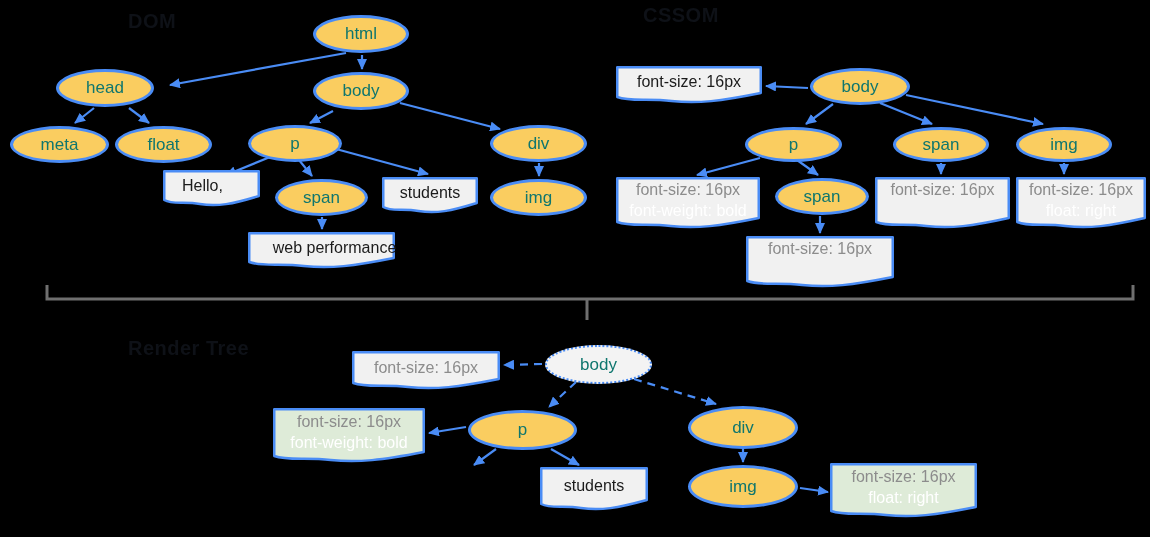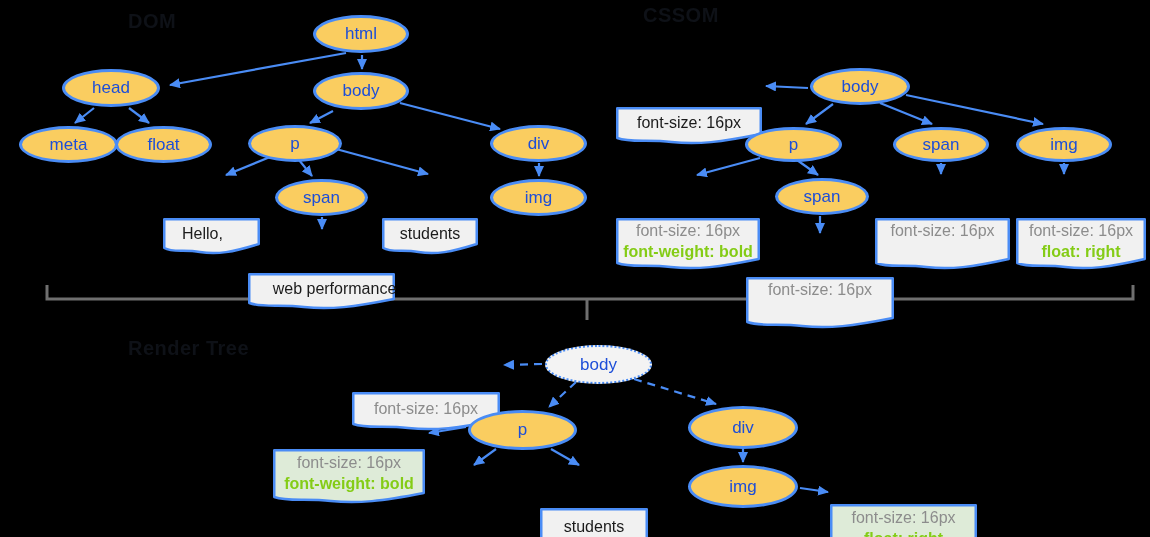--- a/index.html
+++ b/index.html
@@ -4,32 +4,32 @@
 <style>
   html,body{margin:0;padding:0;background:#000;}
   .stage{
     position:relative;width:1150px;height:537px;background:#000;overflow:hidden;
     font-family:"Liberation Sans", sans-serif;
   }
   .arrows{position:absolute;left:0;top:0;z-index:1;}
   .node{
     position:absolute;z-index:2;display:flex;align-items:center;justify-content:center;
     border-radius:50%;background:#FACD60;border:3px solid #4A8CF5;
-    box-sizing:border-box;color:#1d4ed8;font-size:17px;
+    box-sizing:border-box;color:#0f766e;font-size:17px;
   }
   .node.ghost{background:#F3F3F3;border:2.5px dotted #4A8CF5;}
-  .wavebox{position:absolute;z-index:2;margin-top:41px;}
+  .wavebox{position:absolute;z-index:2;}
   .wavebox svg{position:absolute;left:0;top:0;overflow:visible;}
   .wb-text{
     position:absolute;left:0;right:0;top:0;z-index:3;text-align:center;
     color:#1b1b1b;font-size:16px;
   }
   .wb-line{display:block;line-height:21px;}
   .muted{color:#8C8C8C;}
-  .dark{color:#84cc16;font-weight:700;}
+  .dark{color:#ffffff;font-weight:400;}
   .tree-label{
     position:absolute;z-index:2;font-size:20px;font-weight:700;color:#0E1117;
     letter-spacing:.5px;
   }
 </style>
 </head>
 <body>
 
 <div class="stage">
 
@@ -74,46 +74,46 @@
     </g>
 
     <path d="M47,285 L47,299 L1133,299 L1133,285 M587,300 L587,320" stroke="#6F6F6F" stroke-width="3" fill="none"></path>
   </svg>
 
   <div class="tree-label" style="left:128px;top:10px">DOM</div>
 
   <div class="node" style="left:313px;top:15px;width:96px;height:38px">
     <span>html</span>
     </div>
-  <div class="node" style="left:62px;top:69px;width:98px;height:38px">
+  <div class="node" style="left:56px;top:69px;width:98px;height:38px">
     <span>head</span>
     </div>
   <div class="node" style="left:313px;top:72px;width:96px;height:38px">
     <span>body</span>
     </div>
-  <div class="node" style="left:19px;top:126px;width:99px;height:37px">
+  <div class="node" style="left:10px;top:126px;width:99px;height:37px">
     <span>meta</span>
     </div>
   <div class="node" style="left:115px;top:126px;width:97px;height:37px">
     <span>float</span>
     </div>
   <div class="node" style="left:248px;top:125px;width:94px;height:37px">
     <span>p</span>
     </div>
   <div class="node" style="left:490px;top:125px;width:97px;height:37px">
     <span>div</span>
     </div>
   <div class="node" style="left:275px;top:179px;width:93px;height:37px">
     <span>span</span>
     </div>
   <div class="node" style="left:490px;top:179px;width:97px;height:37px">
     <span>img</span>
     </div>
 
-  <div class="wavebox" style="left:163px;top:177px;width:79px;height:31px">
+  <div class="wavebox" style="left:163px;top:170px;width:79px;height:31px">
       <svg width="97" height="40">
         <path d="M1.25,1.25 L95.75,1.25 L95.75,26 C69.8,34 54.3,37 36.9,34 C21.3,31 9.7,35 1.25,30 Z" fill="#F1F1F1" stroke="#4A8CF5" stroke-width="2.5" stroke-linejoin="round"></path>
       </svg>
     <span class="wb-text" style="line-height:31px">Hello,</span>
     </div>
   <div class="wavebox" style="left:382px;top:177px;width:96px;height:31px">
       <svg width="96" height="40">
         <path d="M1.25,1.25 L94.75,1.25 L94.75,26 C69.1,34 53.8,37 36.5,34 C21.1,31 9.6,35 1.25,30 Z" fill="#F1F1F1" stroke="#4A8CF5" stroke-width="2.5" stroke-linejoin="round"></path>
       </svg>
     <span class="wb-text" style="line-height:31px">students</span>

